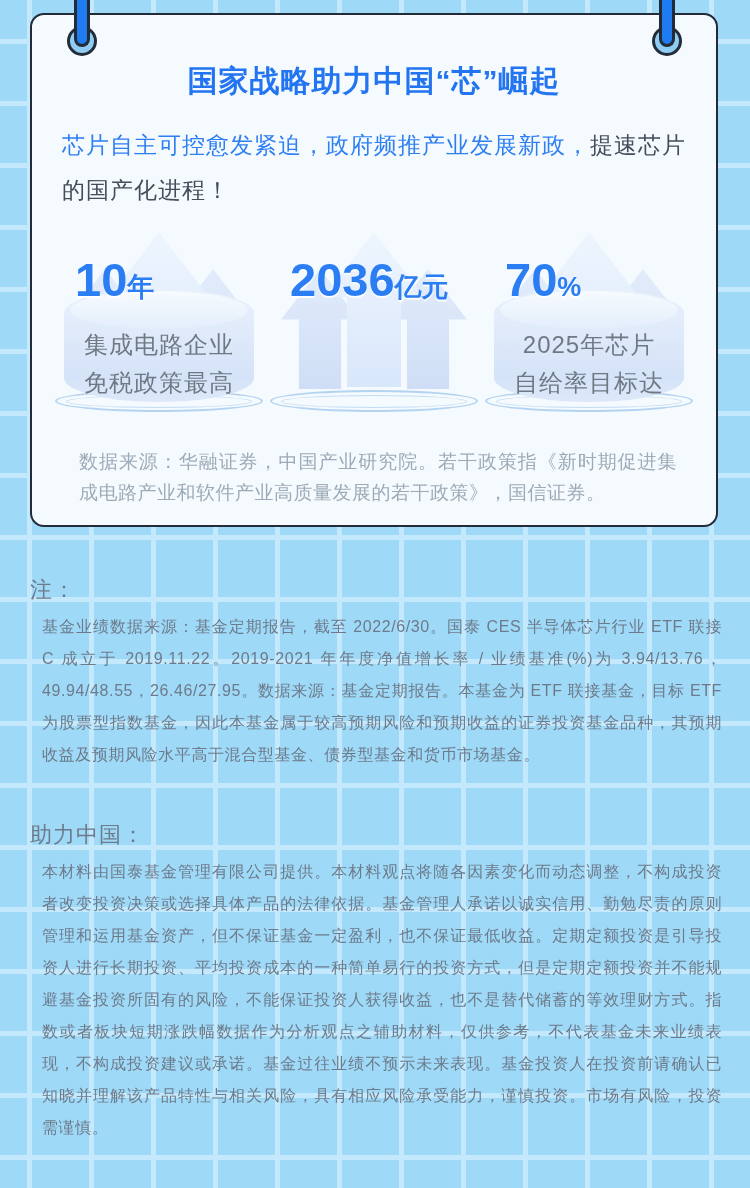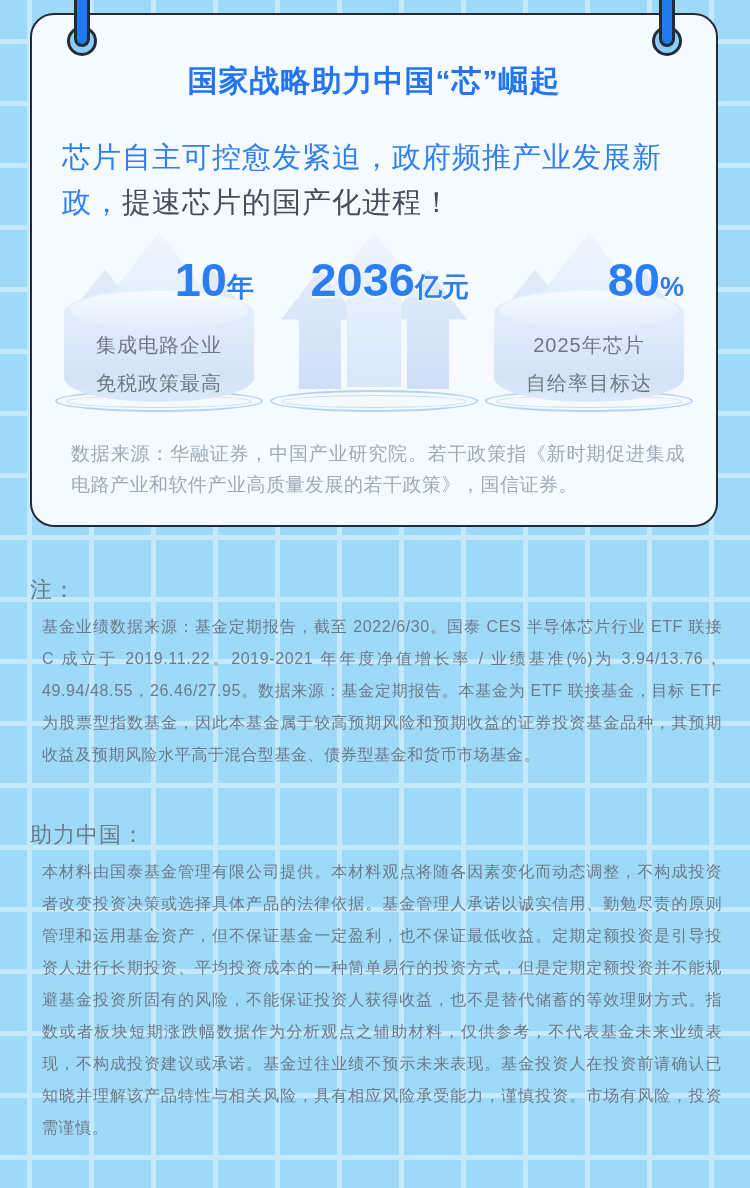--- a/index.html
+++ b/index.html
@@ -27,31 +27,31 @@
   }
   .pin-bar{
     position:absolute;top:-3px;left:7px;width:16px;height:50px;
     background:#1e7bf0;border:3px solid #232b39;border-top:none;
     border-radius:0 0 8px 8px;box-sizing:border-box;
   }
 
   
   .card{
     position:absolute;left:30px;top:13px;width:688px;height:514px;
-    background:#f4fafd;border:2px solid #232b39;border-radius:24px;
+    background:#f4fafd;border:2px solid #232b39;border-radius:14px;
     box-sizing:border-box;z-index:5;
   }
   .card-title{
     position:absolute;top:46px;left:0;right:0;margin:0;
     text-align:center;font-size:30px;font-weight:bold;color:#2374f1;
     letter-spacing:1px;
   }
   .card-subtitle{
-    position:absolute;top:120px;left:30px;right:24px;margin:0;
-    font-size:29px;line-height:45px;color:#454d5a;letter-spacing:1px;
+    position:absolute;top:108px;left:30px;right:24px;margin:0;
+    font-size:23px;line-height:45px;color:#454d5a;letter-spacing:1px;
   }
   .card-subtitle .hl{color:#2e7ff2;}
 
   
   .stats{
     position:absolute;top:209px;left:0;right:0;height:200px;
     display:flex;justify-content:space-between;padding:0 32px;box-sizing:border-box;
   }
   .stat{position:relative;width:190px;height:200px;}
   .arrow{
@@ -61,50 +61,50 @@
   .arrow-main{
     left:50%;transform:translateX(-50%);top:8px;width:100px;height:155px;
     background:linear-gradient(180deg,#eef5fe 0%,#d9e7fb 100%);z-index:1;
   }
   .arrow-side{width:78px;height:120px;top:45px;
     background:linear-gradient(180deg,#e2ecfb 0%,#cfdef6 100%);z-index:0;}
   .arrow-left{left:2px;}
   .arrow-right{right:2px;}
   .stat-number{
     position:absolute;top:30px;left:11px;right:0;height:52px;line-height:52px;
-    text-align:right;z-index:3;white-space:nowrap;
+    text-align:left;z-index:3;white-space:nowrap;
   }
   .stat-number .num{
     font-size:47px;font-weight:800;color:#2b7df3;
     text-shadow:0 2px 0 rgba(255,255,255,.85);
   }
   .stat-number .unit{
     font-size:27px;font-weight:800;color:#2b7df3;
     text-shadow:0 2px 0 rgba(255,255,255,.85);
   }
   .cyl{
     position:absolute;top:65px;left:0;width:190px;height:113px;z-index:2;
     background:linear-gradient(180deg,#e9f1fc 0%,#d5e3f8 78%,#dde9fa 100%);
     border-radius:50% / 24px;
   }
   .cyl-top{
     position:absolute;top:2px;left:6px;right:6px;height:38px;border-radius:50%;
     background:linear-gradient(180deg,#f7fbff 0%,#e3edfb 100%);
   }
   .cyl-label{
     position:absolute;top:37px;left:0;right:0;text-align:center;
-    font-size:20px;line-height:38px;color:#6e7984;white-space:pre-line;
+    font-size:24px;line-height:38px;color:#6e7984;white-space:pre-line;
     letter-spacing:1px;
   }
   .ripple{position:absolute;border-radius:50%;z-index:0;}
   .ripple1{top:166px;left:-9px;right:-9px;height:18px;border:2px solid #b3d3f1;}
   .ripple2{top:171px;left:2px;right:2px;height:11px;border:1px solid #c3dcf5;}
 
   .source{
-    position:absolute;top:420px;left:36px;right:28px;margin:3px;
+    position:absolute;top:420px;left:36px;right:28px;margin:11px;
     font-size:19px;line-height:31px;color:#9dabb8;letter-spacing:.5px;
     text-align:justify;
   }
 
   
   .text-section{position:absolute;left:30px;width:692px;color:#6d7a8a;}
   .note{top:575px;}
   .risk{top:820px;}
   .sec-heading{font-size:22px;line-height:30px;letter-spacing:1px;}
   .sec-body{
@@ -160,21 +160,21 @@
         <div class="arrow arrow-side arrow-left"></div>
         <div class="arrow arrow-side arrow-right"></div>
         <div class="arrow arrow-main"></div>
         <div class="ripple ripple1"></div>
         <div class="ripple ripple2"></div>
         <div class="cyl">
           <div class="cyl-top"></div>
           <div class="cyl-label">2025年芯片
 自给率目标达</div>
         </div>
-        <div class="stat-number"><span class="num">80</span><span class="unit">%</span></div>
+        <div class="stat-number"><span class="num">70</span><span class="unit">%</span></div>
       </div>
 
     </div>
 
     <p class="source">数据来源：华融证券，中国产业研究院。若干政策指《新时期促进集成电路产业和软件产业高质量发展的若干政策》，国信证券。</p>
   </section>
 
   <section class="text-section note">
     <div class="sec-heading">注：</div>
     <p class="sec-body">基金业绩数据来源：基金定期报告，截至 2022/6/30。国泰 CES 半导体芯片行业 ETF 联接 C 成立于 2019.11.22。2019-2021 年年度净值增长率 / 业绩基准(%)为 3.94/13.76，49.94/48.55，26.46/27.95。数据来源：基金定期报告。本基金为 ETF 联接基金，目标 ETF 为股票型指数基金，因此本基金属于较高预期风险和预期收益的证券投资基金品种，其预期收益及预期风险水平高于混合型基金、债券型基金和货币市场基金。</p>

